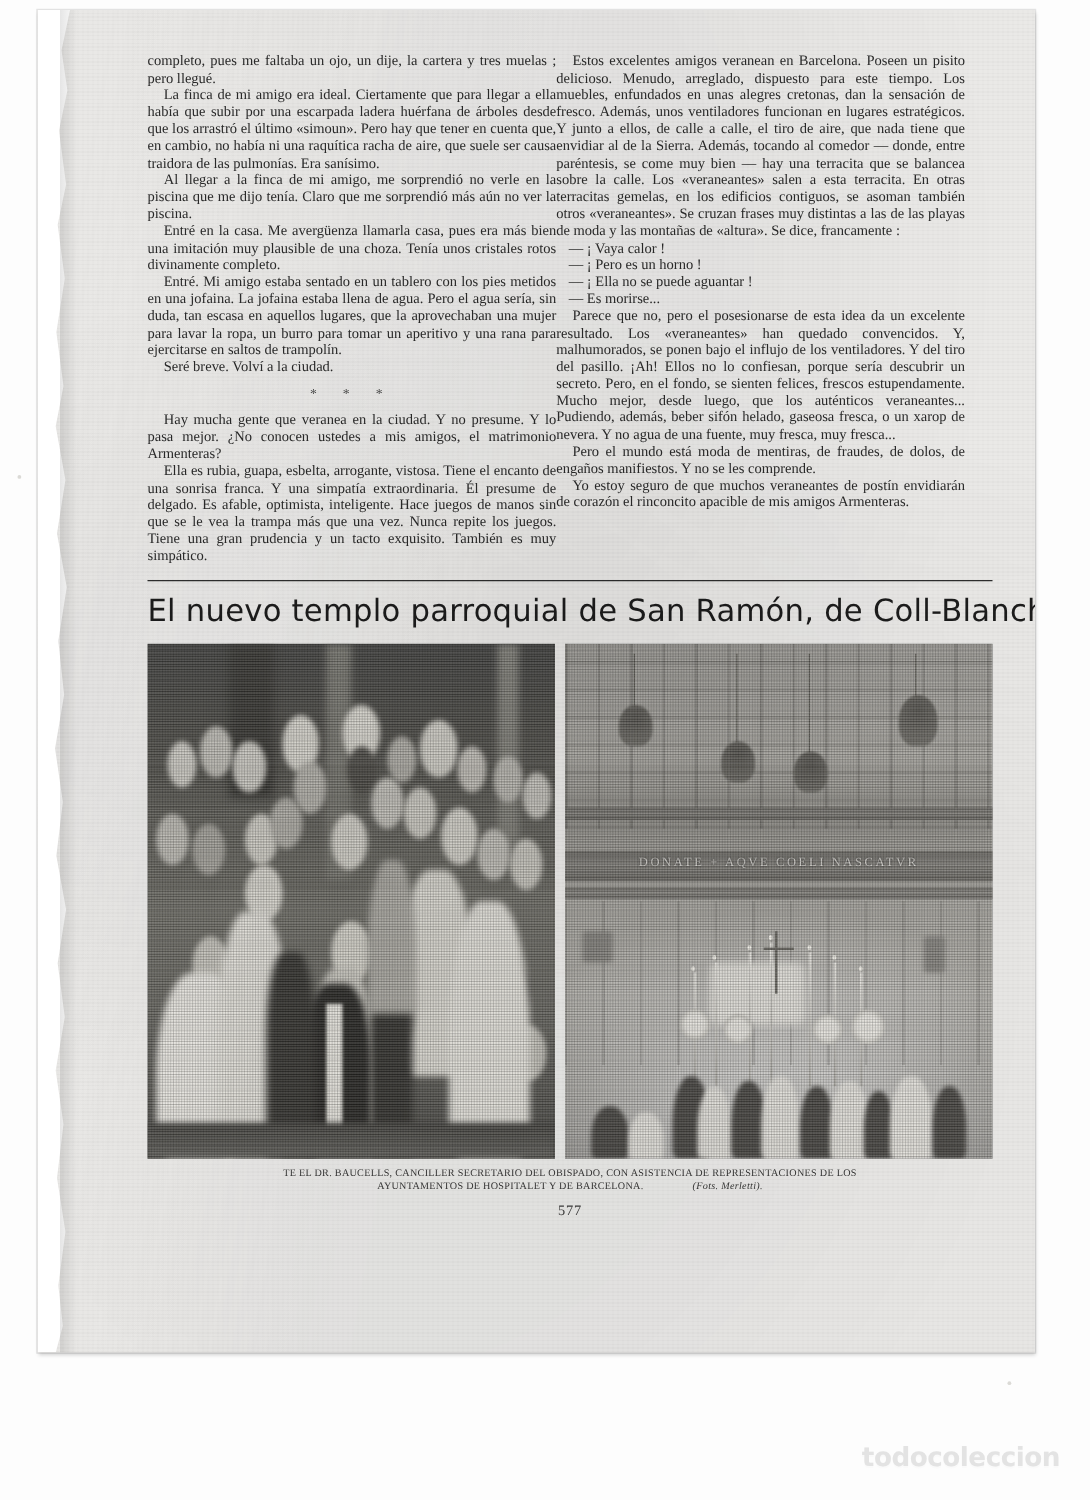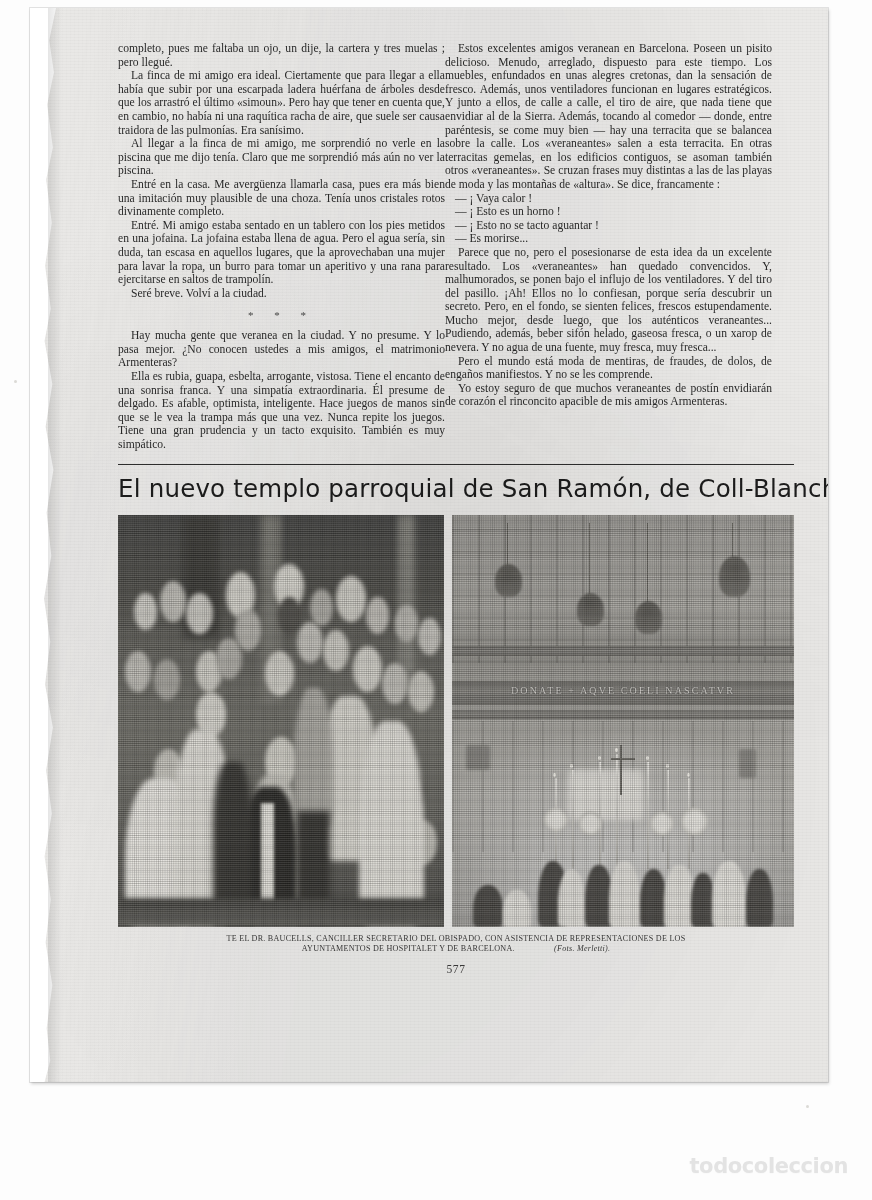--- a/index.html
+++ b/index.html
@@ -196,22 +196,22 @@
           <p class="body">Entré. Mi amigo estaba sentado en un tablero con los pies metidos en una jofaina. La jofaina estaba llena de agua. Pero el agua sería, sin duda, tan escasa en aquellos lugares, que la aprovechaban una mujer para lavar la ropa, un burro para tomar un aperitivo y una rana para ejercitarse en saltos de trampolín.</p>
           <p class="body">Seré breve. Volví a la ciudad.</p>
           <div class="stars">* * *</div>
           <p class="body">Hay mucha gente que veranea en la ciudad. Y no presume. Y lo pasa mejor. ¿No conocen ustedes a mis amigos, el matrimonio Armenteras?</p>
           <p class="body">Ella es rubia, guapa, esbelta, arrogante, vistosa. Tiene el encanto de una sonrisa franca. Y una simpatía extraordinaria. Él presume de delgado. Es afable, optimista, inteligente. Hace juegos de manos sin que se le vea la trampa más que una vez. Nunca repite los juegos. Tiene una gran prudencia y un tacto exquisito. También es muy simpático.</p>
         </div>
 
         <div class="col">
           <p class="body">Estos excelentes amigos veranean en Barcelona. Poseen un pisito delicioso. Menudo, arreglado, dispuesto para este tiempo. Los muebles, enfundados en unas alegres cretonas, dan la sensación de fresco. Además, unos ventiladores funcionan en lugares estratégicos. Y junto a ellos, de calle a calle, el tiro de aire, que nada tiene que envidiar al de la Sierra. Además, tocando al comedor — donde, entre paréntesis, se come muy bien — hay una terracita que se balancea sobre la calle. Los «veraneantes» salen a esta terracita. En otras terracitas gemelas, en los edificios contiguos, se asoman también otros «veraneantes». Se cruzan frases muy distintas a las de las playas de moda y las montañas de «altura». Se dice, francamente :</p>
           <p class="body dash">— ¡ Vaya calor !</p>
-          <p class="body dash">— ¡ Esto es un horno !</p>
-          <p class="body dash">— ¡ Esto no se tacto aguantar !</p>
+          <p class="body dash">— ¡ Pero es un horno !</p>
+          <p class="body dash">— ¡ Ella no se puede aguantar !</p>
           <p class="body dash">— Es morirse...</p>
           <p class="body">Parece que no, pero el posesionarse de esta idea da un excelente resultado. Los «veraneantes» han quedado convencidos. Y, malhumorados, se ponen bajo el influjo de los ventiladores. Y del tiro del pasillo. ¡Ah! Ellos no lo confiesan, porque sería descubrir un secreto. Pero, en el fondo, se sienten felices, frescos estupendamente. Mucho mejor, desde luego, que los auténticos veraneantes... Pudiendo, además, beber sifón helado, gaseosa fresca, o un xarop de nevera. Y no agua de una fuente, muy fresca, muy fresca...</p>
           <p class="body">Pero el mundo está moda de mentiras, de fraudes, de dolos, de engaños manifiestos. Y no se les comprende.</p>
           <p class="body">Yo estoy seguro de que muchos veraneantes de postín envidiarán de corazón el rinconcito apacible de mis amigos Armenteras.</p>
         </div>
 
       </div>
 
       <div class="rule"></div>
 

